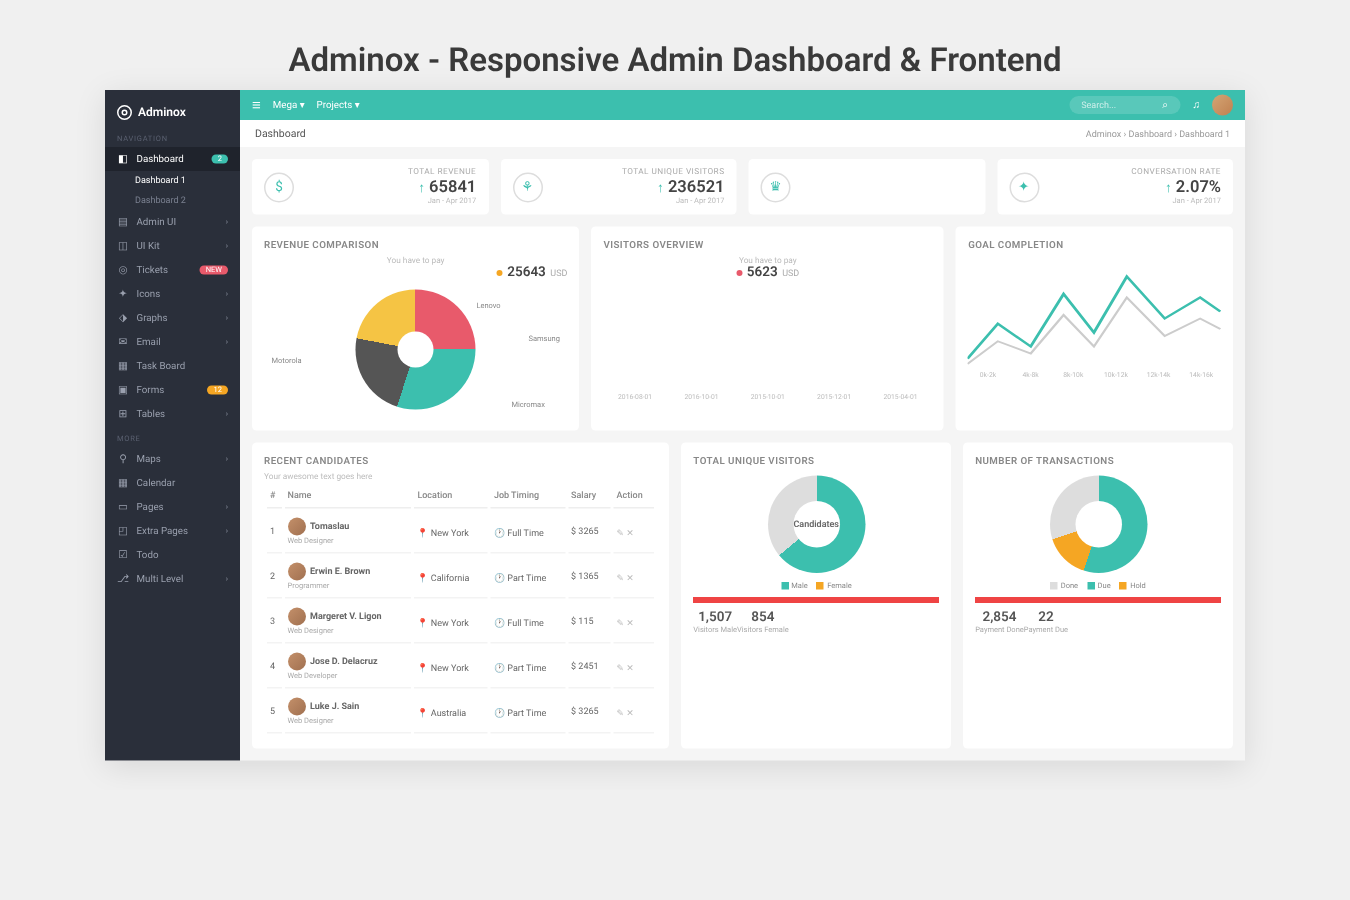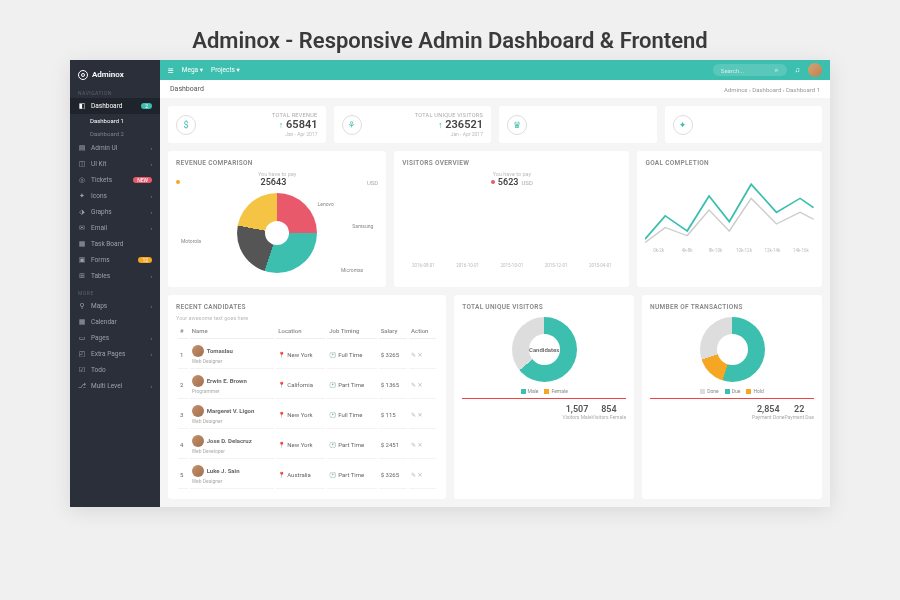--- a/index.html
+++ b/index.html
@@ -57,21 +57,21 @@
 .bar.g{background:#ddd}
 .xlabels{display:flex;gap:2px;font-size:4.5px;color:#bbb;margin-top:3px}
 .xlabels span{flex:1;text-align:center}
 .lines{position:relative;height:70px;margin-top:8px}
 .lines svg{width:100%;height:100%}
 .donut{width:65px;height:65px;border-radius:50%;position:relative;margin:6px auto}
 .donut::after{content:'';position:absolute;inset:17px;background:#fff;border-radius:50%}
 .donut-lbl{position:absolute;inset:0;display:flex;align-items:center;justify-content:center;font-size:6px;font-weight:600;color:#666;z-index:1}
 .legend{display:flex;gap:6px;justify-content:center;font-size:5px;color:#888;margin:4px 0}
 .legend span::before{content:'';display:inline-block;width:5px;height:5px;margin-right:2px;vertical-align:middle}
-.mini-stats{display:flex;justify-content:flex-end;border-top:1px solid #ef4444;padding-top:5px;margin-top:4px}
+.mini-stats{display:flex;justify-content:flex-start;border-top:4px solid #ef4444;padding-top:5px;margin-top:4px}
 .mini-stats div{text-align:center}
 .mini-stats .v{font-size:9px;font-weight:600;color:#555}
 .mini-stats .l{font-size:5px;color:#aaa}
 .table{width:100%;font-size:6px}
 .table th{text-align:left;color:#888;font-weight:500;padding:4px 2px;border-bottom:1px solid #eee}
 .table td{padding:4px 2px;border-bottom:1px solid #f3f3f3;color:#666}
 .tav{width:12px;height:12px;border-radius:50%;background:linear-gradient(135deg,#c4906a,#a07050);display:inline-block;vertical-align:middle;margin-right:3px}
 .trole{font-size:5px;color:#aaa}
 .act{color:#bbb;cursor:pointer}
 </style>
@@ -203,29 +203,34 @@
               <div class="kpi-label">TOTAL UNIQUE VISITORS</div>
               <div class="kpi-val"><span class="arrow">↑</span> 236521</div>
               <div class="kpi-sub">Jan - Apr 2017</div>
             </div>
           </div>
           <div class="kpi">
             <div class="kpi-icon">♛</div>
           </div>
           <div class="kpi">
             <div class="kpi-icon">✦</div>
+            <div class="kpi-body">
+              <div class="kpi-label">CONVERSATION RATE</div>
+              <div class="kpi-val"><span class="arrow">↑</span> 2.07%</div>
+              <div class="kpi-sub">Jan - Apr 2017</div>
+            </div>
           </div>
         </div>
 
       <div class="row">
         <div class="card" style="flex:1.2">
           <div class="card-title">REVENUE COMPARISON</div>
           <div style="text-align:center">
               <div class="card-sub">You have to pay</div>
-          <div class="pay" style="justify-content:space-between">
+          <div class="pay" style="justify-content:flex-end">
                 <span class="dot"></span>
                 <span>25643</span> 
                 <span class="cur">USD</span>
               </div>
             </div>
           <div style="position:relative">
             <div class="pie"></div>
             <span class="pie-lbl" style="top:8px;left:70%">Lenovo</span>
             <span class="pie-lbl" style="top:30px;right:5px">Samsung</span>
             <span class="pie-lbl" style="top:45px;left:5px">Motorola</span>

